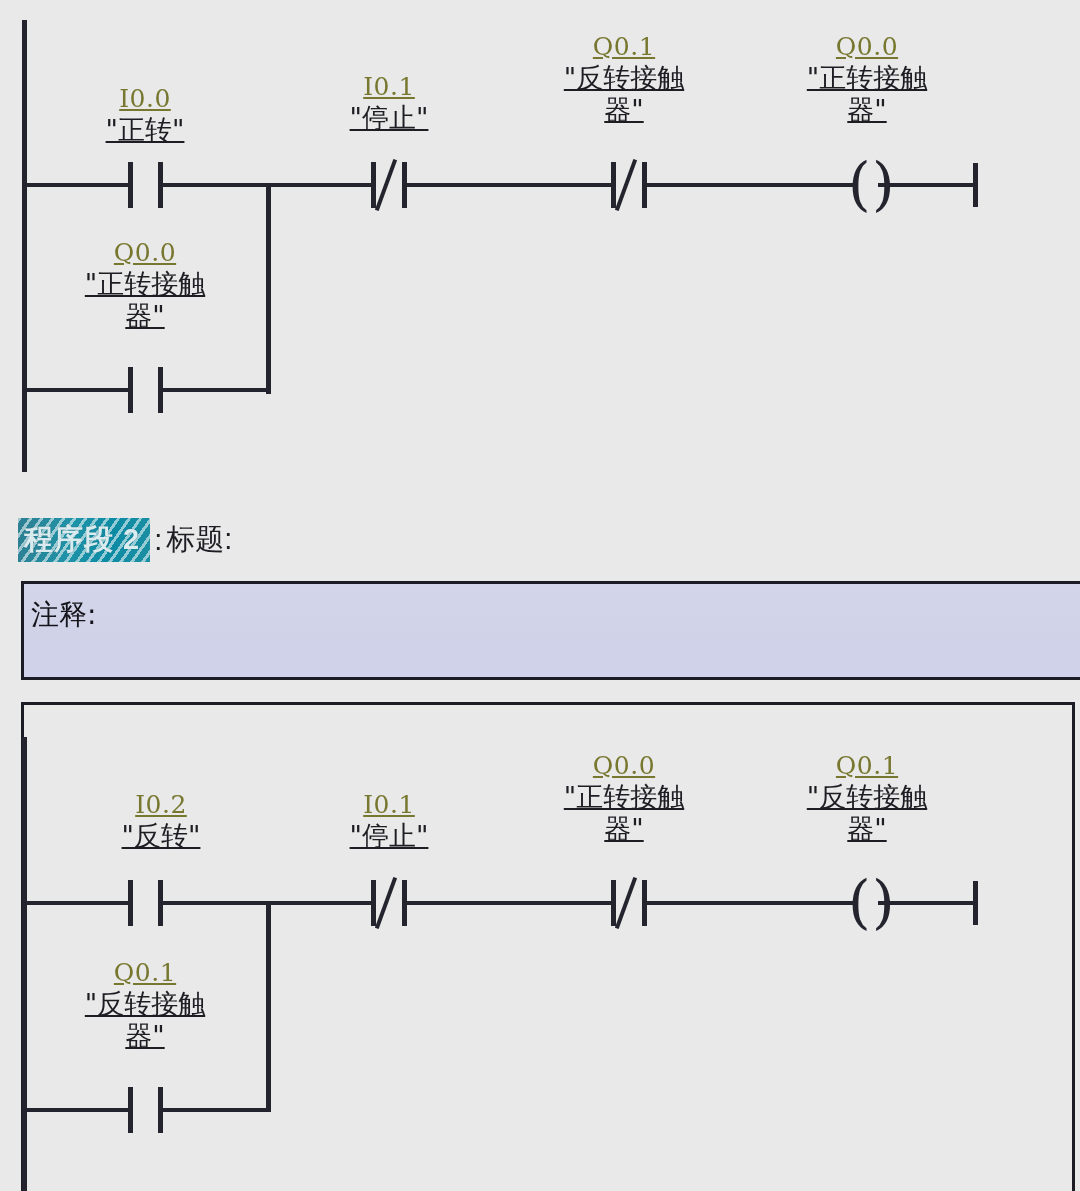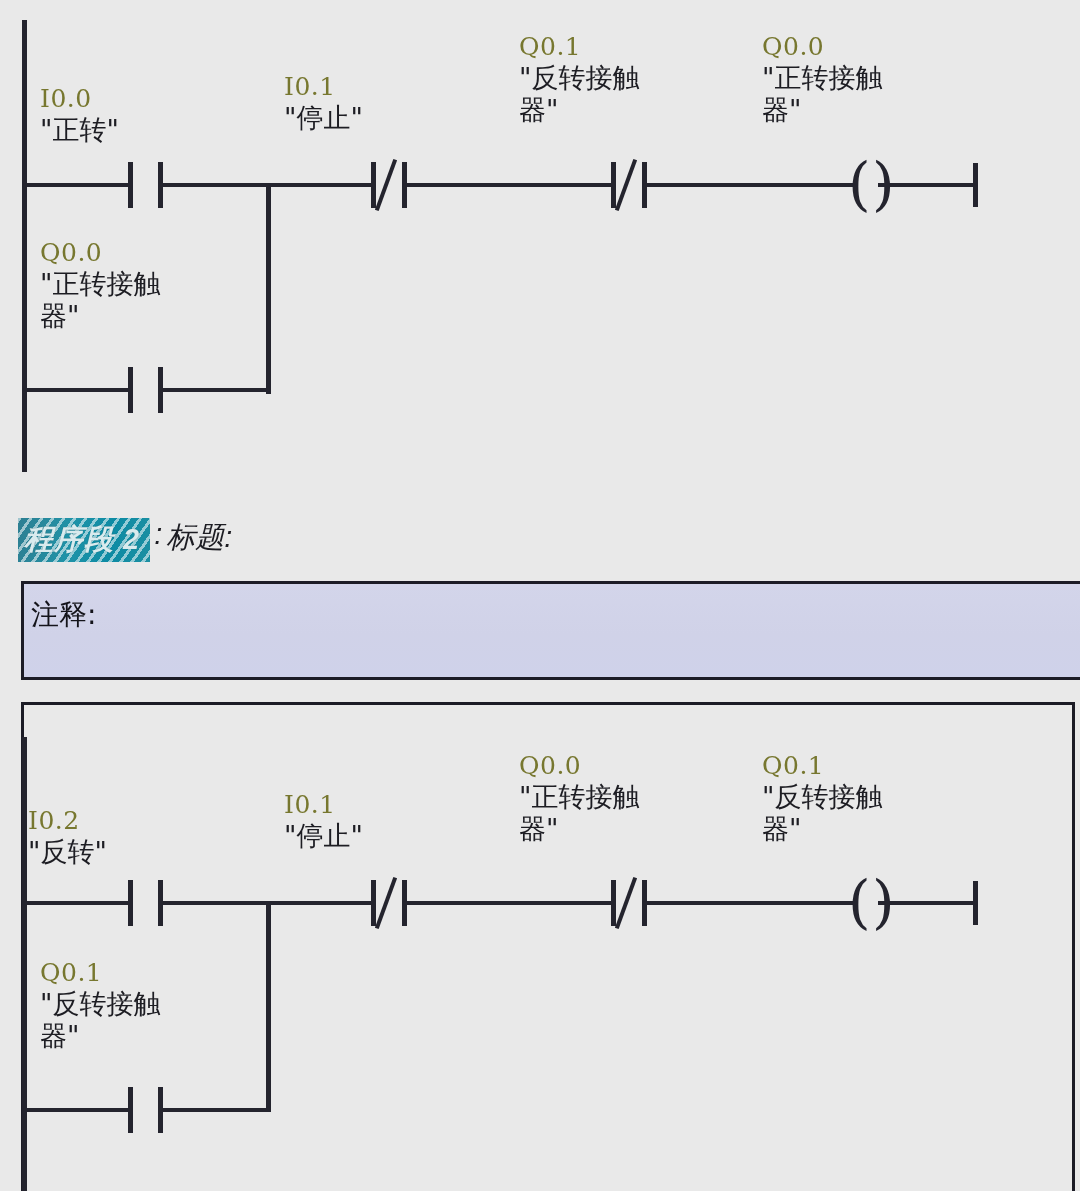--- a/index.html
+++ b/index.html
@@ -23,30 +23,30 @@
   
   .cbar{position:absolute;background:#24242e;width:5px;height:46px;}
   .slash{position:absolute;width:4px;height:54px;background:#24242e;
          transform:rotate(20deg);transform-origin:center center;}
 
   
   .coil-paren{position:absolute;font-family:"DejaVu Serif",serif;
               font-size:58px;line-height:1;color:#24242e;}
 
   
-  .lbl{position:absolute;line-height:1.18;
-       white-space:pre-line;}
+  .lbl{position:absolute;text-align:center;line-height:1.18;
+       white-space:pre-line;text-decoration:underline;}
   .addr{color:#77772f;font-family:"DejaVu Serif","Liberation Serif",serif;
         font-size:25px;letter-spacing:0.5px;}
   .sym{color:#1d1d23;font-family:"DejaVu Sans","Liberation Sans",sans-serif;
        font-size:27px;font-weight:500;}
 
   
-  .net-header{position:absolute;display:flex;align-items:flex-start;
-              font-size:29px;color:#1d1d23;white-space:nowrap;font-style:italic;}
+  .net-header{position:absolute;display:flex;align-items:center;
+              font-size:29px;color:#1d1d23;white-space:nowrap;}
   .net-sel{
     position:relative;
     padding:2px 10px 2px 6px;
     color:#d9ebee;
     background:
       repeating-linear-gradient(125deg,
         rgba(255,255,255,.55) 0px,rgba(255,255,255,.55) 3px,
         rgba(255,255,255,0) 3px,rgba(255,255,255,0) 9px),
       linear-gradient(100deg,#2e7f92 0%,#1f93a8 40%,#0d8ba4 70%,#1c8fa2 100%);
     text-shadow:0 0 1px rgba(0,0,0,.35);
@@ -150,21 +150,21 @@
     <div class="wire" style="left:402px;top:901px;width:213px;"></div>
     <div class="wire" style="left:642px;top:901px;width:215px;"></div>
     <div class="wire" style="left:878px;top:901px;width:99px;"></div>
 
     <div class="vwire" style="left:266px;top:901px;height:211px;"></div>
     <div class="wire" style="left:22px;top:1108px;width:110px;"></div>
     <div class="wire" style="left:158px;top:1108px;width:112px;"></div>
 
     <div class="vwire" style="left:973px;top:881px;height:44px;"></div>
 
-    <div class="abs" style="left:28px;top:790px;width:210px;height:140px;margin-top:16px;">
+    <div class="abs" style="left:56px;top:790px;width:210px;height:140px;">
       <div class="lbl addr" style="left:0;top:0;width:210px;">I0.2</div>
       <div class="lbl sym" style="left:0;top:30px;width:210px;">"反转"</div>
     </div>
     <div class="cbar" style="left:128px;top:880px;"></div>
     <div class="cbar" style="left:158px;top:880px;"></div>
 
     <div class="abs" style="left:284px;top:790px;width:210px;height:140px;">
       <div class="lbl addr" style="left:0;top:0;width:210px;">I0.1</div>
       <div class="lbl sym" style="left:0;top:30px;width:210px;">"停止"</div>
     </div>

